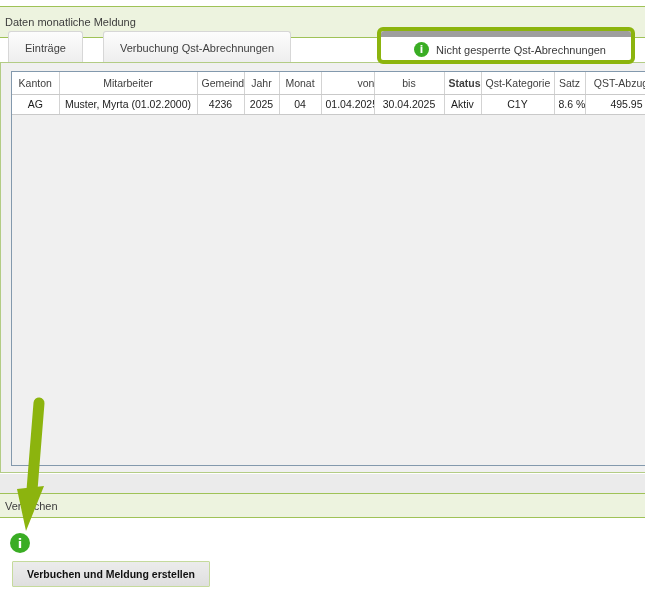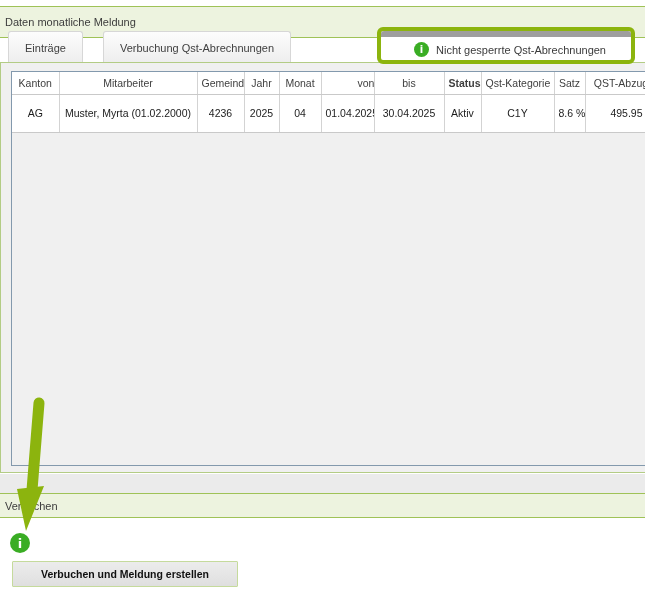--- a/index.html
+++ b/index.html
@@ -63,32 +63,32 @@
     background:#f0f0f0;border:1px solid #8399ad;box-sizing:border-box;
     overflow:hidden;
   }
   table{border-collapse:collapse;table-layout:fixed;width:645px;background:#ffffff;}
   th,td{
     box-sizing:border-box;overflow:hidden;white-space:nowrap;
     border-right:1px solid #d3d3d3;border-bottom:1px solid #c9c9c9;
     padding:0 4px;text-align:center;font-weight:normal;font-size:10.5px;
   }
   th{height:22px;color:#3e3e3e;background:#ffffff;}
-  td{height:38px;color:#1c1c1c;}
+  td{height:20px;color:#1c1c1c;}
   td.num{text-align:right;padding-right:14px;}
   
   #gap-band{position:absolute;left:0;right:0;top:474px;height:19px;background:#ebebeb;}
   
   #verbuchen-bar{top:493px;height:25px;}
   #message-row{position:absolute;left:10px;top:533px;display:flex;align-items:center;}
   #message-row .info-circle{width:20px;height:20px;font-size:13px;flex:0 0 20px;}
   #message-text{margin-left:9px;color:#2e2e2e;}
   #post-button{
     position:absolute;left:12px;top:561px;height:26px;
-    padding:0 28px;
+    padding:0 14px;
     background:linear-gradient(#ececec,#dfdfdf);
     border:1px solid #c5da9c;border-radius:1px;
     font-family:"Liberation Sans", sans-serif;
     font-weight:bold;font-size:10.5px;color:#111111;cursor:pointer;
   }
   
   #annotation-rect{
     position:absolute;left:377px;top:27px;width:258px;height:37px;
     border:4px solid #8cb40e;border-radius:6px;box-sizing:border-box;
     z-index:10;pointer-events:none;

